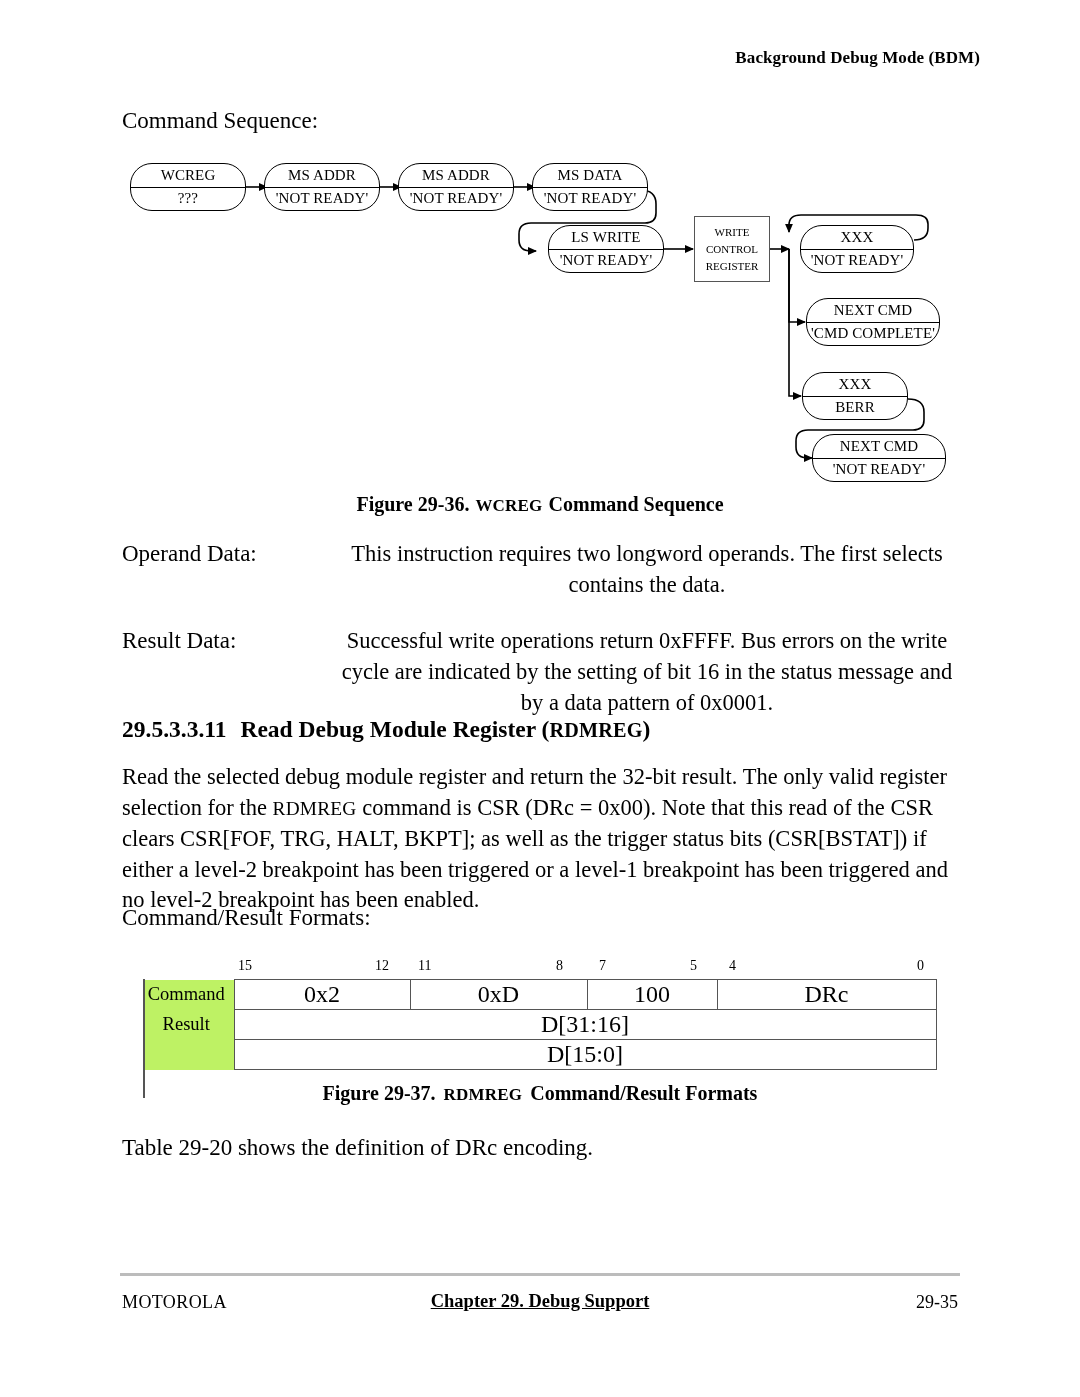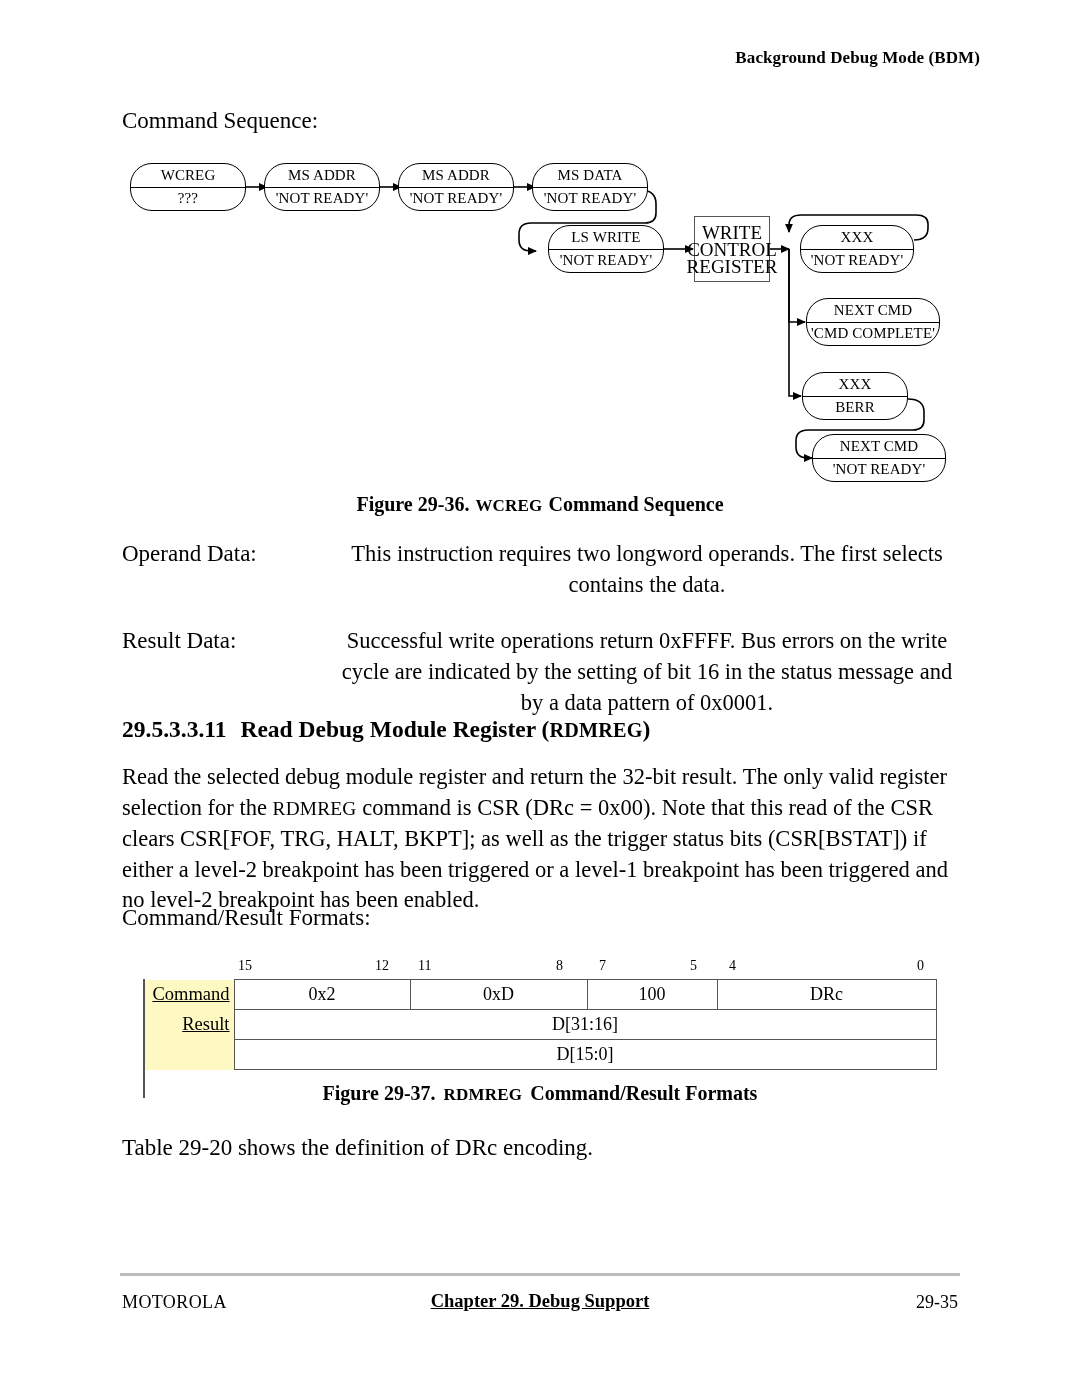--- a/index.html
+++ b/index.html
@@ -118,51 +118,50 @@
 
   .boxnode {
     position: absolute;
     box-sizing: border-box;
     border: 1.6px solid #555;
     background: #fff;
     display: flex;
     flex-direction: column;
     align-items: center;
     justify-content: center;
-    font-size: 19px;
+    font-size: 11px;
     line-height: 17px;
     text-align: center;
   }
 
   
   .bitticks {
     position: absolute;
     font-size: 14px;
     white-space: nowrap;
   }
   .bittable {
     position: absolute;
     border-collapse: collapse;
     table-layout: fixed;
   }
   .bittable td {
     border: 1.5px solid #555;
     height: 29px;
     text-align: center;
     vertical-align: middle;
-    font-size: 18px;
+    font-size: 24px;
     padding: 0;
   }
   .bittable td.rowlabel {
     border: none;
-    text-align: right;
+    text-align: center;
     padding-right: 4px;
     font-size: 18.5px;
-    background: #fef9c3;
-    text-decoration: underline;
+    background: #bef264;
   }
 
   
   .foot-rule {
     position: absolute;
     left: 120px;
     right: 120px;
     top: 1273px;
     height: 3px;
     background: #bcbcbc;

